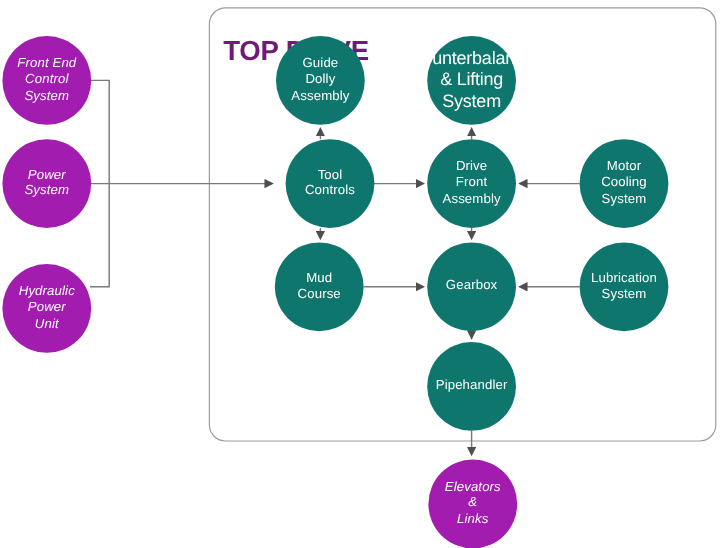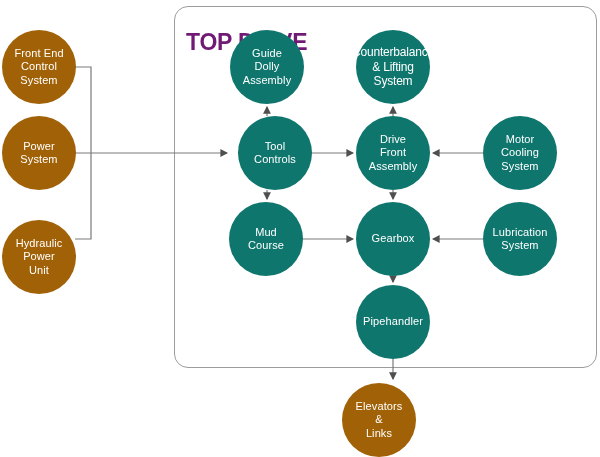--- a/index.html
+++ b/index.html
@@ -44,23 +44,23 @@
     justify-content: center;
     text-align: center;
   }
   .node .nl {
     color: #ffffff;
     font-size: 11px;
     line-height: 1.22;
     white-space: pre-line;
     letter-spacing: 0.1px;
   }
-  .node.external { background: #a16207; }
+  .node.external { background: #a21caf; font-style: italic; }
   .node.internal { background: #0f766e; }
-  .node.tight .nl { font-size: 12px; letter-spacing: -0.2px; }
+  .node.tight .nl { font-size: 15px; letter-spacing: -0.2px; }
 </style>
 </head>
 <body>
 
 <div class="canvas">
 
   <div class="topdrive-box">
     <div class="topdrive-title">TOP DRIVE</div>
   </div>
 
@@ -133,19 +133,19 @@
 Course</span>
   </div>
   <div class="node internal" style="left:483px; top:202px;align-items:center;">
     <span class="nl">Lubrication
 System</span>
   </div>
   <div class="node internal" style="left:356px; top:285px;">
     <span class="nl">Pipehandler</span>
   </div>
 
-  <div class="node external" style="left:342px; top:383px;">
+  <div class="node external" style="left:357px; top:383px;">
     <span class="nl">Elevators
 &amp;
 Links</span>
   </div>
 
 </div>
 
 </body></html>

